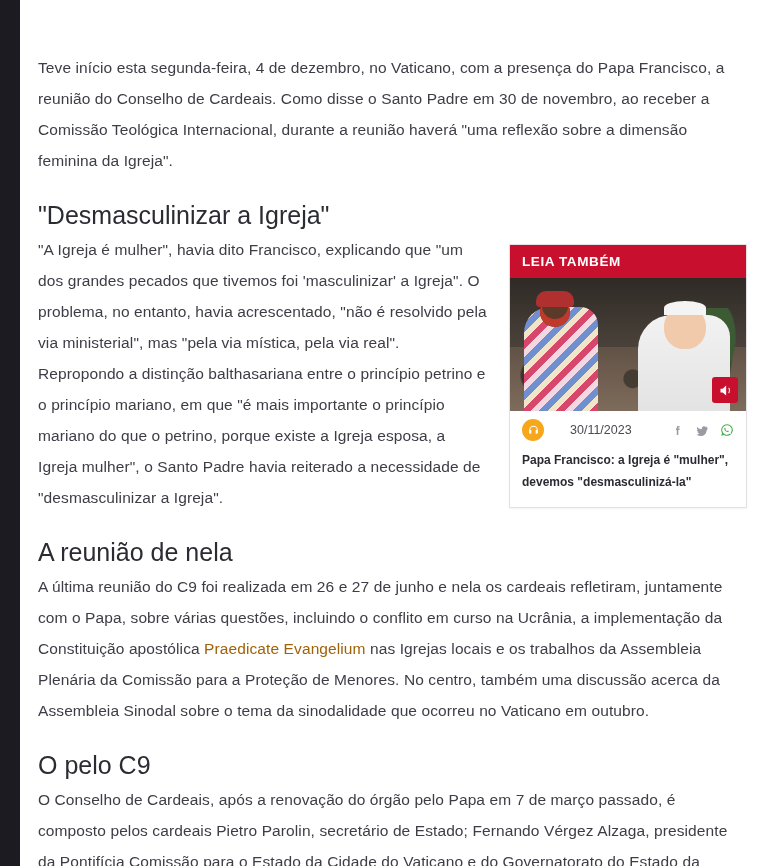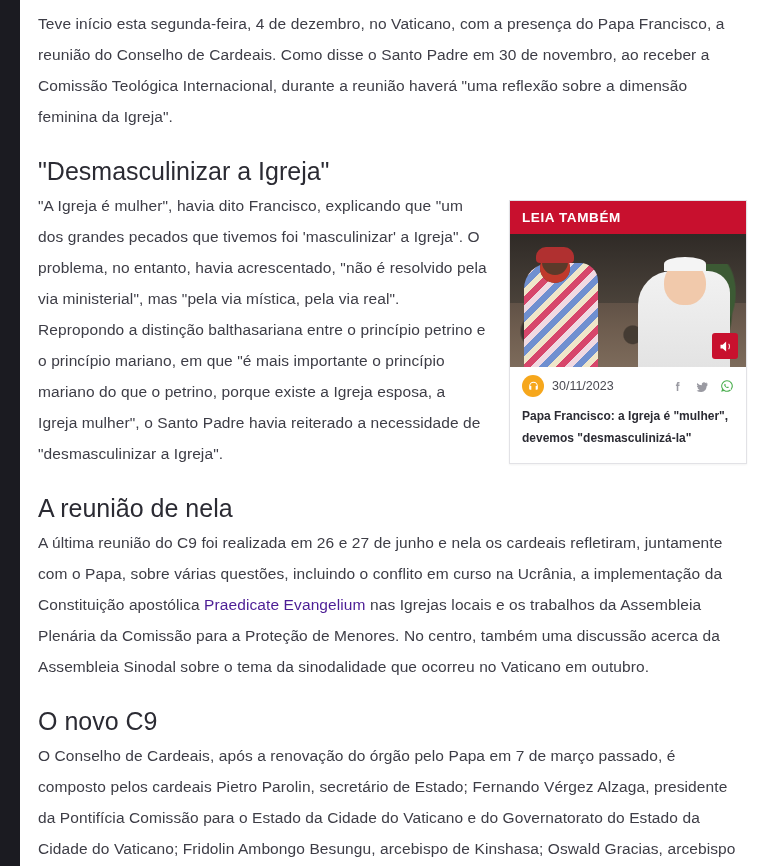--- a/index.html
+++ b/index.html
@@ -28,31 +28,31 @@
     background: #ffffff;
     overflow: hidden;
   }
   p, h2 { margin: 0; }
   .body-text {
     font-size: 15.5px;
     line-height: 31px;
     color: #3d3d46;
     letter-spacing: 0.1px;
   }
-  .lead { padding-top: 8px; }
+  .lead { padding-top: 8px; margin-top: 44px; }
   .heading {
     font-size: 25px;
     line-height: 34px;
     font-weight: 400;
     color: #2b2b33;
     margin-top: 22px;
     margin-bottom: 2px;
   }
   .inline-link {
-    color: #4c1d95;
+    color: #a16207;
     text-decoration: none;
   }
   
   .related-card {
     float: right;
     width: 238px;
     margin: 10px 0 16px 22px;
     border: 1px solid #e2e2e6;
     background: #fff;
     box-shadow: 0 1px 2px rgba(0,0,0,0.05);
@@ -129,20 +129,21 @@
     width: 26px; height: 26px;
     background: #c8102e;
     border-radius: 3px;
     display: flex; align-items: center; justify-content: center;
   }
   .audio-badge svg { display: block; }
   .related-meta {
     display: flex;
     align-items: center;
     padding: 8px 12px 2px 12px;
+    gap: 18px;
   }
   .headphone-icon {
     width: 22px; height: 22px;
     border-radius: 50%;
     background: #f6a71c;
     display: flex; align-items: center; justify-content: center;
     margin-right: 8px;
     flex: 0 0 auto;
   }
   .related-date {
@@ -226,16 +227,16 @@
     </div>
 
     <div class="related-title">Papa Francisco: a Igreja é "mulher", devemos "desmasculinizá-la"</div>
   </div>
 
   <p class="body-text">"A Igreja é mulher", havia dito Francisco, explicando que "um dos grandes pecados que tivemos foi 'masculinizar' a Igreja". O problema, no entanto, havia acrescentado, "não é resolvido pela via ministerial", mas "pela via mística, pela via real". Repropondo a distinção balthasariana entre o princípio petrino e o princípio mariano, em que "é mais importante o princípio mariano do que o petrino, porque existe a Igreja esposa, a Igreja mulher", o Santo Padre havia reiterado a necessidade de "desmasculinizar a Igreja".</p>
 
   <h2 class="heading">A reunião de nela</h2>
   <p class="body-text"><span>A última reunião do C9 foi realizada em 26 e 27 de junho e nela os cardeais refletiram, juntamente com o Papa, sobre várias questões, incluindo o conflito em curso na Ucrânia, a implementação da Constituição apostólica </span><a href="#" class="inline-link">Praedicate Evangelium</a><span> nas Igrejas locais e os trabalhos da Assembleia Plenária da Comissão para a Proteção de Menores. No centro, também uma discussão acerca da Assembleia Sinodal sobre o tema da sinodalidade que ocorreu no Vaticano em outubro.</span></p>
 
-  <h2 class="heading">O novo C9</h2>
+  <h2 class="heading">O pelo C9</h2>
   <p class="body-text">O Conselho de Cardeais, após a renovação do órgão pelo Papa em 7 de março passado, é composto pelos cardeais Pietro Parolin, secretário de Estado; Fernando Vérgez Alzaga, presidente da Pontifícia Comissão para o Estado da Cidade do Vaticano e do Governatorato do Estado da Cidade do Vaticano; Fridolin Ambongo Besungu, arcebispo de Kinshasa; Oswald Gracias, arcebispo de Bombaim; Seán Patrick O'Malley, Arcebispo de Boston; Juan José Omella Omella, arcebispo de Barcelona; Gérald Lacroix, arcebispo de Québec; Jean-Claude Hollerich, arcebispo de Luxemburgo; Sérgio da Rocha, arcebispo de São Salvador da Bahia. O secretário é</p>
 
 </div>
 
 </body></html>

